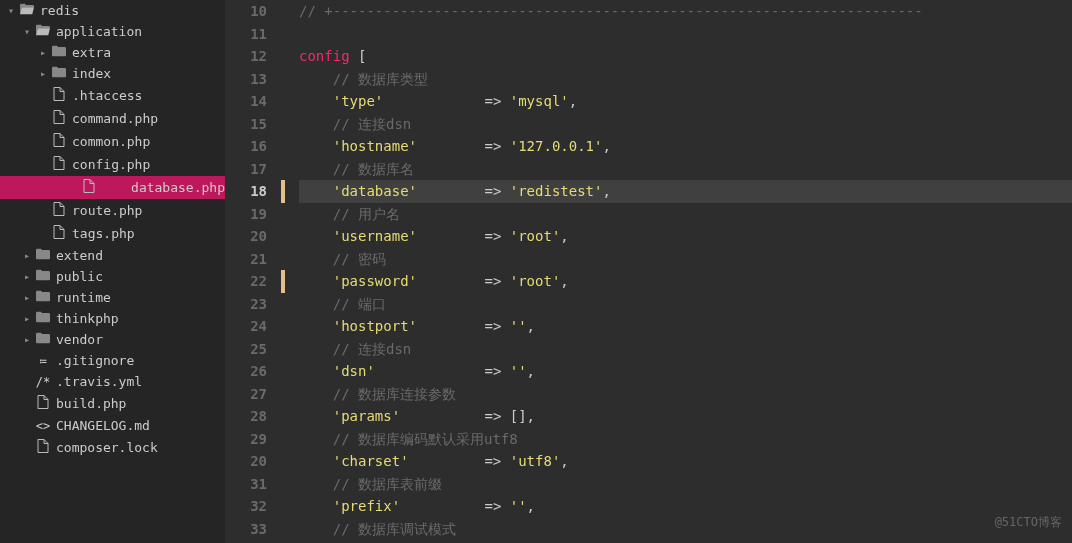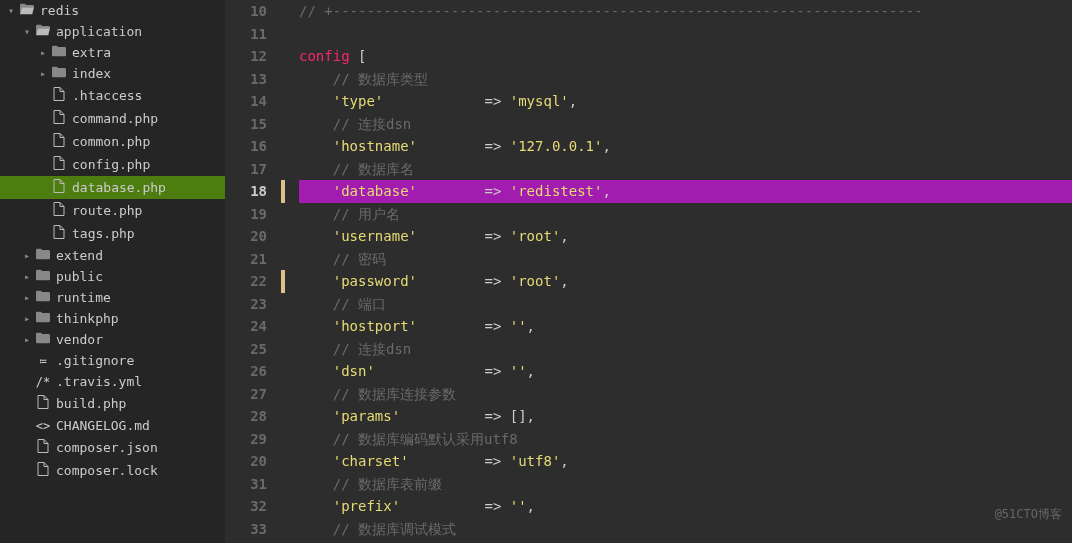--- a/index.html
+++ b/index.html
@@ -21,21 +21,21 @@
     }
     .tree-item {
       display: flex;
       align-items: center;
       padding: 3px 0;
       cursor: pointer;
       color: #cccccc;
       font-size: 13px;
       white-space: nowrap;
     }
-    .tree-item.active { background: #4d7c0f; }
+    .tree-item.active { background: #be185d; justify-content: space-between; }
     .tree-item .arrow {
       width: 14px;
       text-align: center;
       color: #888;
       font-size: 10px;
     }
     .tree-item .icon {
       width: 18px;
       text-align: center;
       margin-right: 4px;
@@ -81,32 +81,32 @@
       flex: 1;
       font-size: 14px;
       line-height: 22.5px;
       padding-left: 14px;
     }
     .code-line {
       height: 22.5px;
       white-space: pre;
     }
     .code-line.current-line {
-      background: #a21caf;
+      background: #404040;
     }
     .comment { color: #6a6a6a; }
     .keyword { color: #f92672; }
     .string { color: #e6db74; }
     .punct { color: #cccccc; }
     .bracket { color: #cccccc; }
     .arrow-op { color: #cccccc; }
     
     .watermark {
       position: absolute;
-      bottom: 20px;
+      bottom: 12px;
       right: 10px;
       color: #666;
       font-size: 12px;
     }
     .folder-svg { width: 14px; height: 12px; display: inline-block; }
     .file-svg { width: 12px; height: 14px; display: inline-block; }
   </style>
 </head>
 <body>
 
@@ -247,28 +247,20 @@
       <span class="icon"><svg class="file-svg" viewBox="0 0 12 14">
           <path fill="none" stroke="#bbb" stroke-width="1" d="M1 .5h6l4 4v9H1z"></path>
           <path fill="none" stroke="#bbb" stroke-width="1" d="M7 .5v4h4"></path>
         </svg></span>
       <span>build.php</span>
     </div>
     <div class="tree-item depth-1">
       <span class="arrow"></span>
       <span class="icon"><span style="color:#ccc;font-size:12px">&lt;&gt;</span></span>
       <span>CHANGELOG.md</span>
-    </div>
-    <div class="tree-item depth-1">
-      <span class="arrow"></span>
-      <span class="icon"><svg class="file-svg" viewBox="0 0 12 14">
-          <path fill="none" stroke="#bbb" stroke-width="1" d="M1 .5h6l4 4v9H1z"></path>
-          <path fill="none" stroke="#bbb" stroke-width="1" d="M7 .5v4h4"></path>
-        </svg></span>
-      <span>composer.json</span>
     </div>
     <div class="tree-item depth-1">
       <span class="arrow"></span>
       <span class="icon"><svg class="file-svg" viewBox="0 0 12 14">
           <path fill="none" stroke="#bbb" stroke-width="1" d="M1 .5h6l4 4v9H1z"></path>
           <path fill="none" stroke="#bbb" stroke-width="1" d="M7 .5v4h4"></path>
         </svg></span>
       <span>composer.lock</span>
     </div>
   </div>

